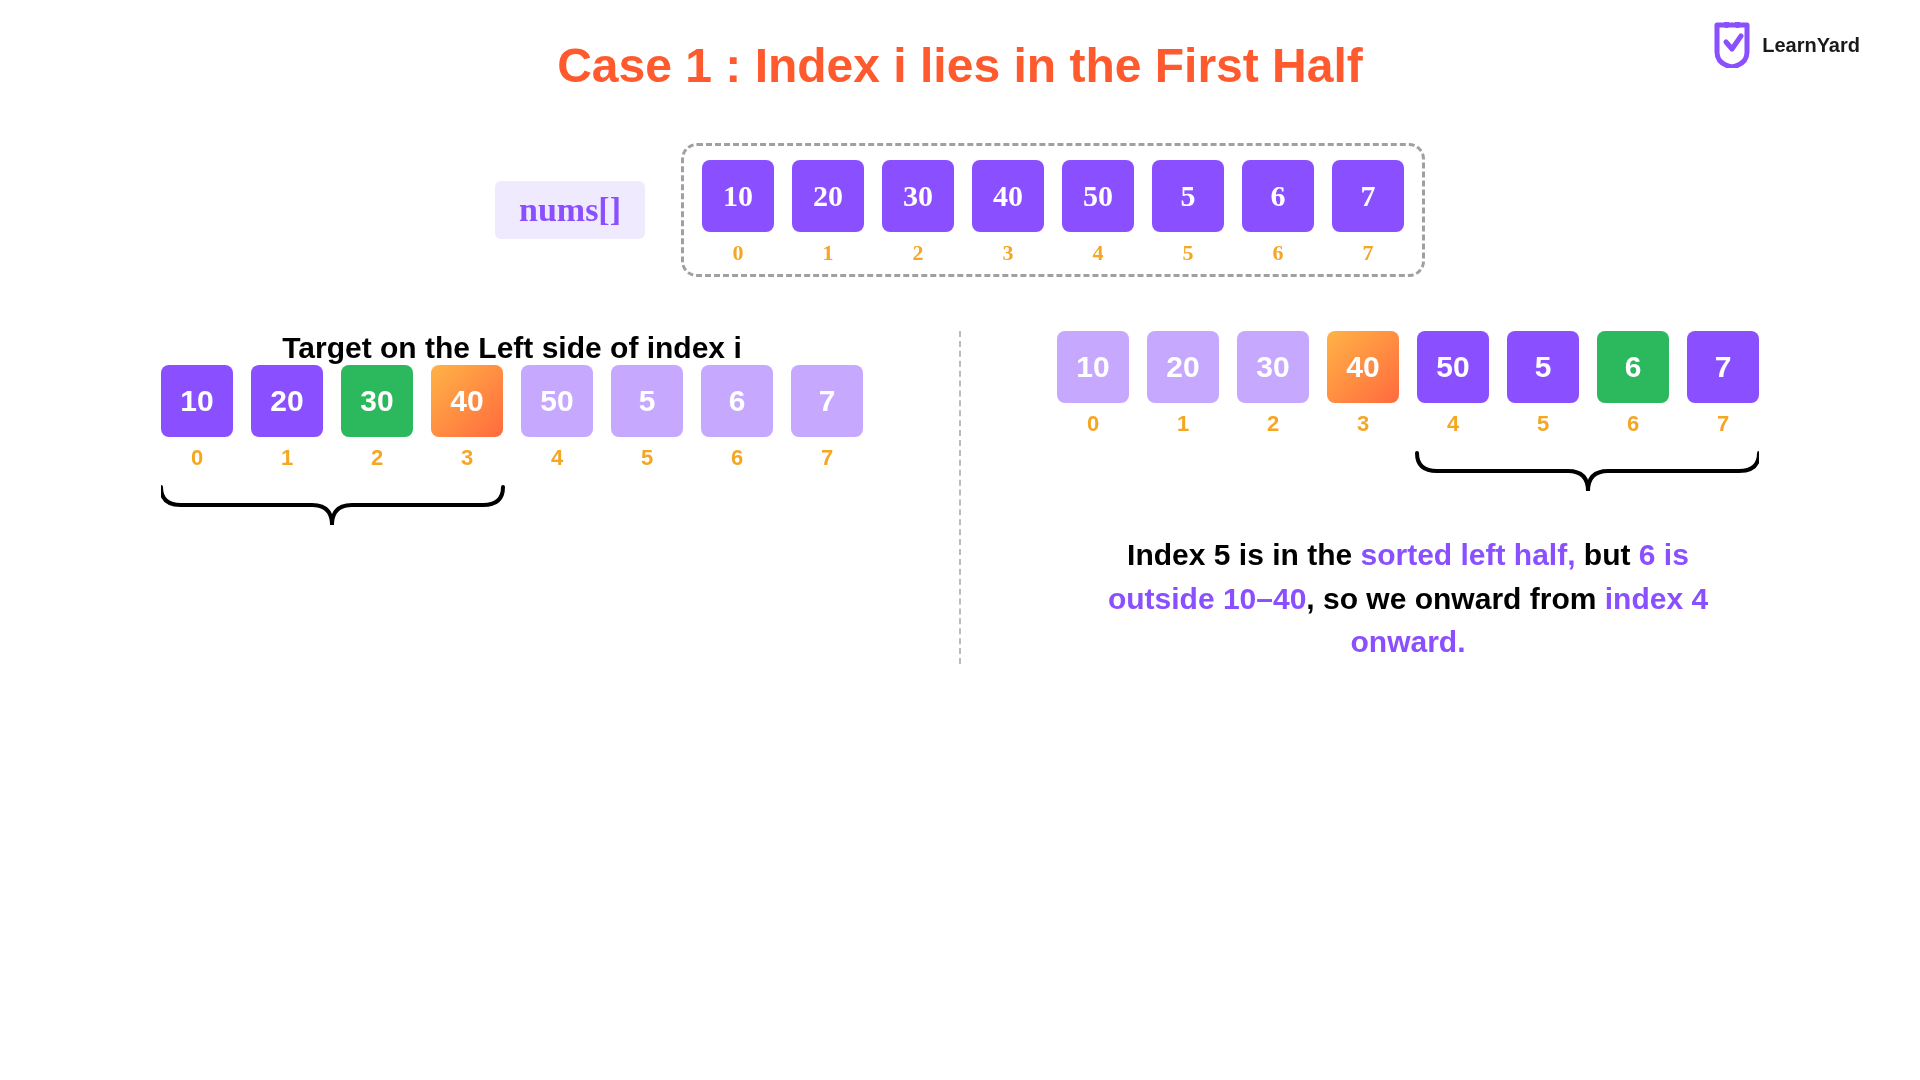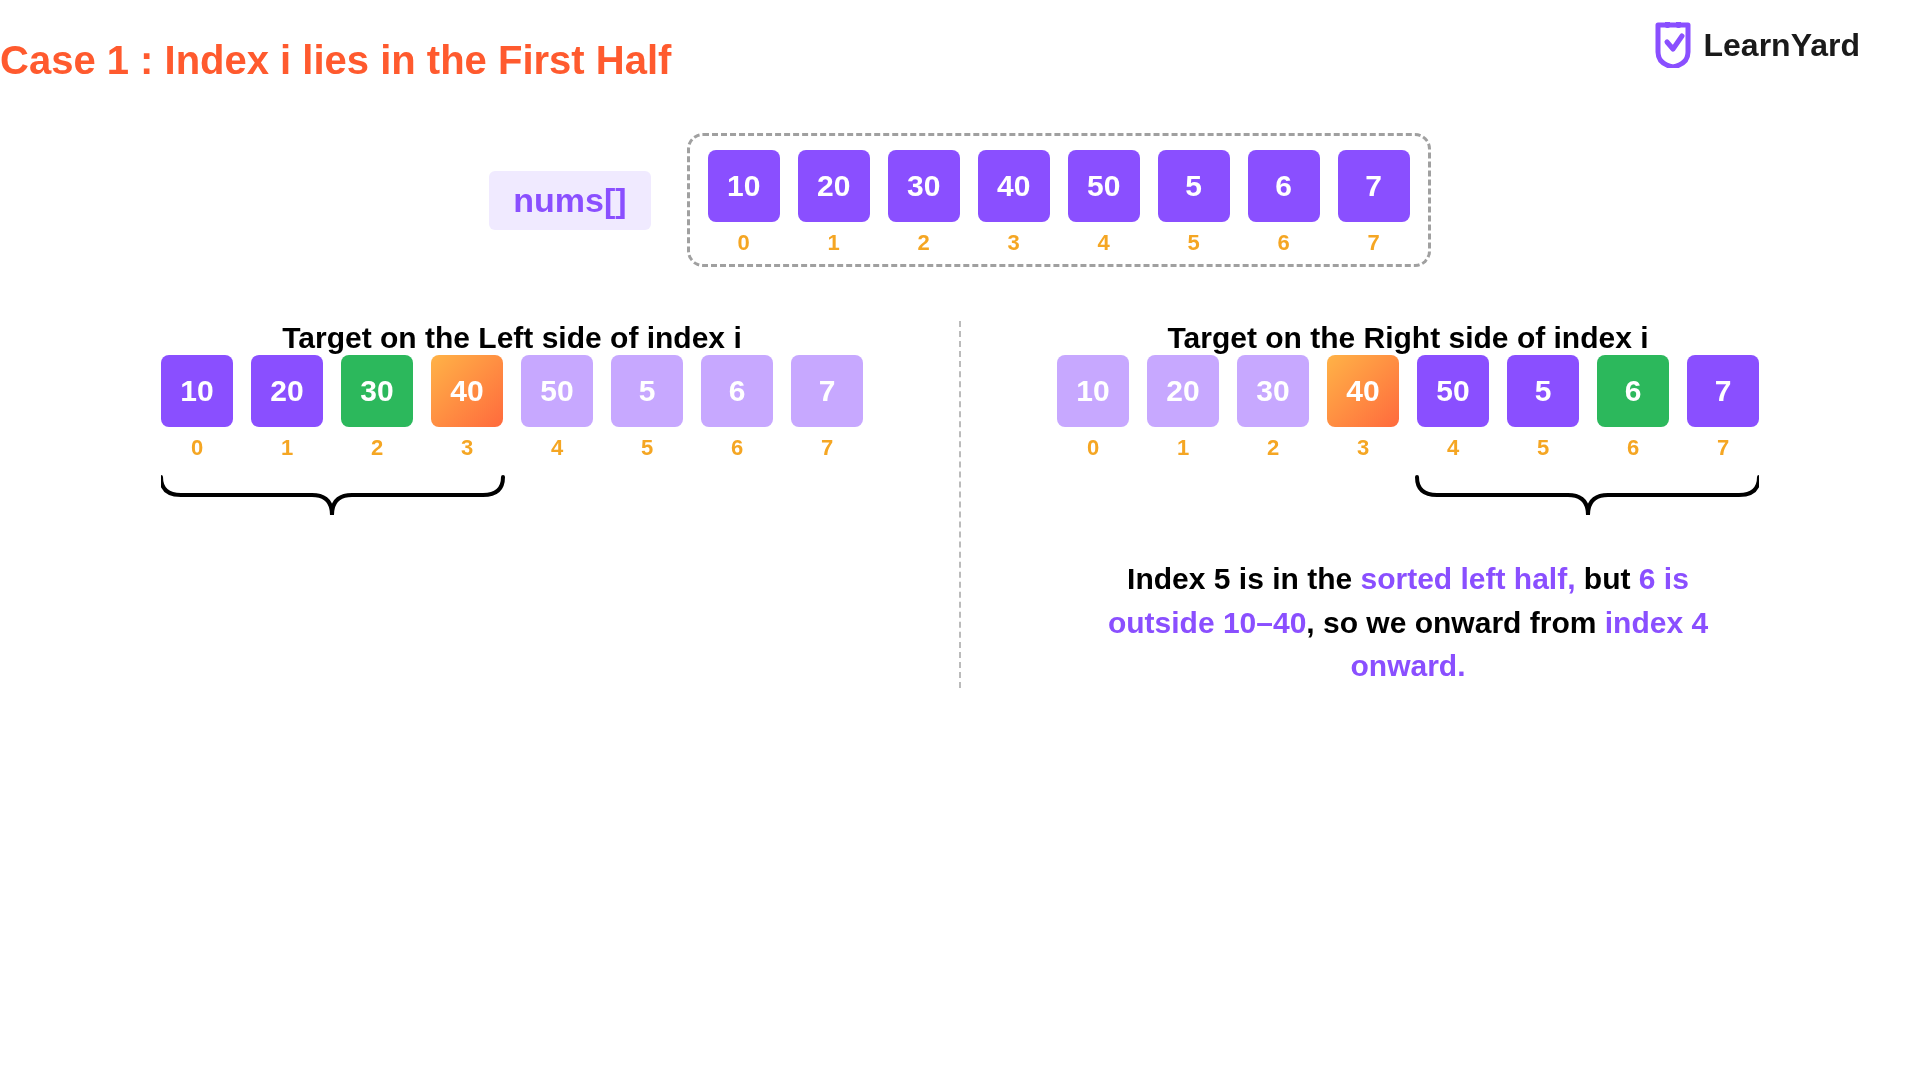--- a/index.html
+++ b/index.html
@@ -5,50 +5,51 @@
 * { margin: 0; padding: 0; box-sizing: border-box; }
 body {
   width: 1920px;
   height: 1080px;
   background: white;
   font-family: 'Segoe UI', Arial, sans-serif;
   position: relative;
   overflow: hidden;
 }
 .title {
-  text-align: left;
-  font-size: 40px;
+  text-align: center;
+  font-size: 48px;
   font-weight: 800;
   color: #ff5a2e;
   margin-top: 38px;
 }
 .logo {
   position: absolute;
   top: 22px;
   right: 60px;
   display: flex;
   align-items: center;
   gap: 10px;
 }
 .logo-icon {
   width: 40px;
   height: 46px;
   position: relative;
 }
 .logo-text {
-  font-size: 32px;
+  font-size: 20px;
   font-weight: 600;
   color: #1a1a1a;
 }
 .nums-row {
   display: flex;
   align-items: center;
   justify-content: center;
   margin-top: 50px;
   gap: 36px;
+  font-family: Liberation Serif, serif;
 }
 .nums-label {
   background: #f0eaff;
   color: #8a4fff;
   font-size: 34px;
   font-weight: 800;
   padding: 10px 24px;
   border-radius: 6px;
 }
 .array-container {
@@ -230,21 +231,20 @@
              Q 171 24 171 44 
              Q 171 24 191 24 
              L 322 24 
              Q 342 24 342 6" stroke="#000" stroke-width="4" fill="none" stroke-linecap="round"></path>
         </svg></div>
   </div>
 
   <div class="divider"></div>
 
   <div class="col">
-    <div class="col-heading">Target on the Right side of index i</div>
     <div class="array-cells" id="right-array">
         <div class="cell-wrap">
           <div class="cell cell-light">10</div>
           <div class="cell-idx">0</div>
         </div>
         <div class="cell-wrap">
           <div class="cell cell-light">20</div>
           <div class="cell-idx">1</div>
         </div>
         <div class="cell-wrap">

